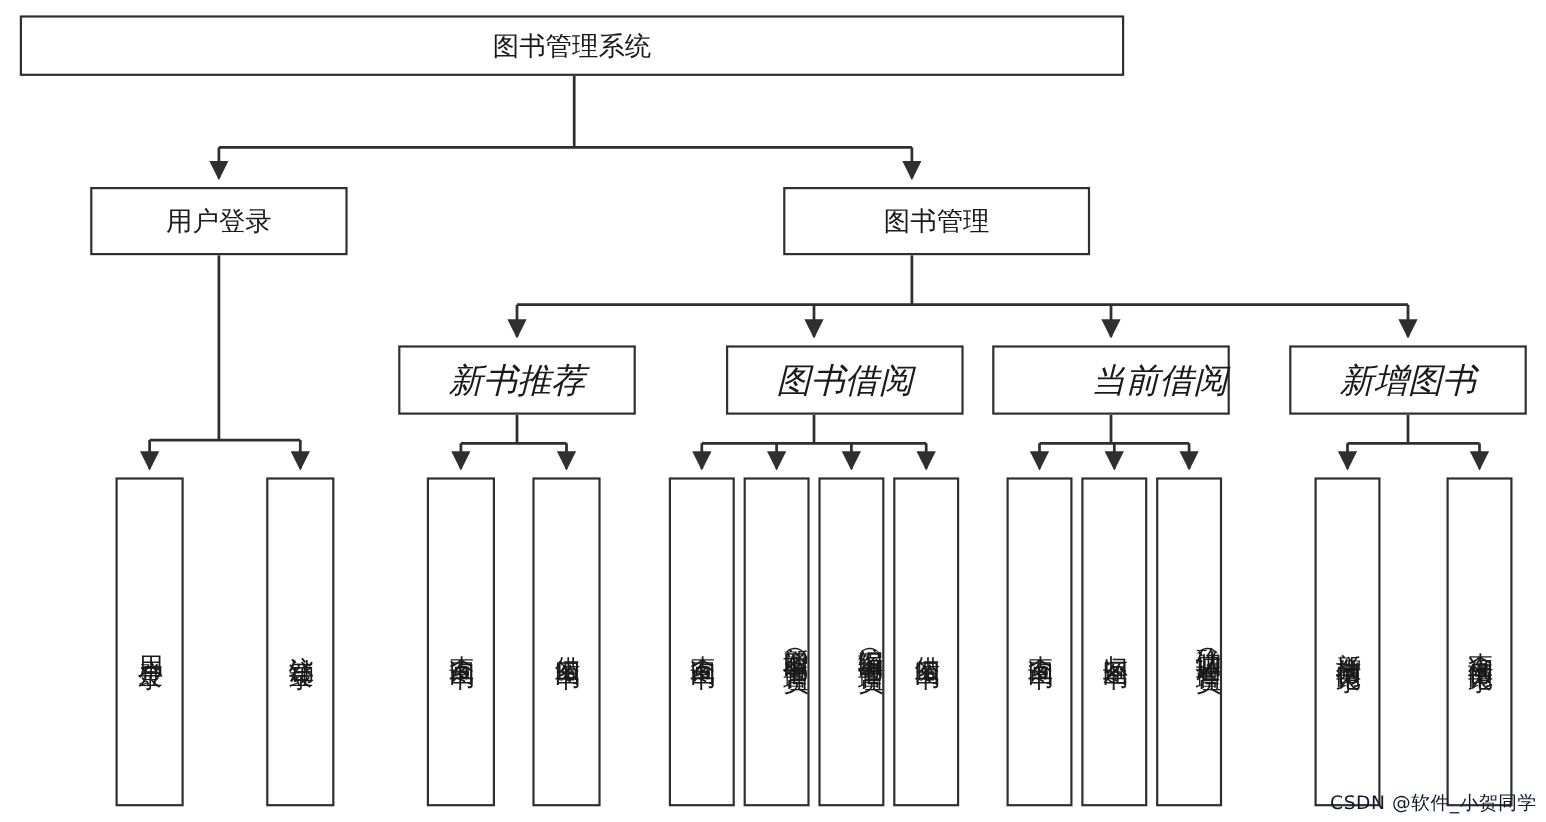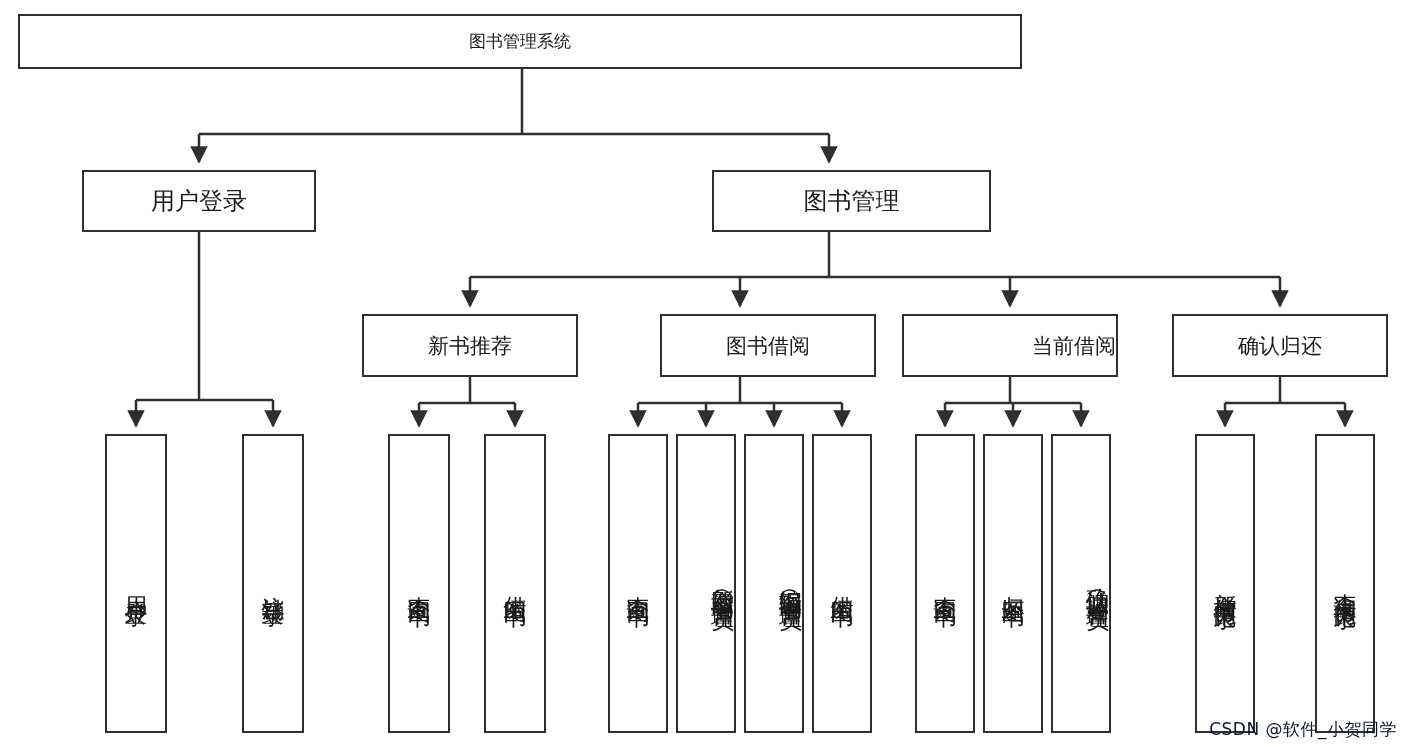--- a/index.html
+++ b/index.html
@@ -30,27 +30,28 @@
     box-sizing: border-box;
     border: 2px solid #2f2f2f;
     background: #ffffff;
     display: flex;
     align-items: center;
     justify-content: center;
     color: #1a1a1a;
     z-index: 2;
   }
   .node.root {
-    font-size: 17px;
+    font-size: 24px;
   }
   .node.level2 {
     font-size: 24px;
   }
   .node.level3 {
-    font-size: 21px;
+    font-size: 31px;
+    font-style: italic;
   }
   .node.leaf {
     writing-mode: vertical-rl;
     text-orientation: upright;
     letter-spacing: 3px;
     font-size: 23px;
     align-items: center;
     justify-content: center;
     padding: 6px 0;
     line-height: 1;
@@ -143,21 +144,21 @@
   <div class="node level3" id="node-l3-0" style="left: 362px; top: 314px; width: 216px; height: 63px;">
     <span class="node-label">新书推荐</span>
   </div>
   <div class="node level3" id="node-l3-1" style="left: 660px; top: 314px; width: 216px; height: 63px;">
     <span class="node-label">图书借阅</span>
   </div>
   <div class="node level3" id="node-l3-2" style="left: 902px; top: 314px; width: 216px; height: 63px; justify-content: flex-end;">
     <span class="node-label">当前借阅</span>
   </div>
   <div class="node level3" id="node-l3-3" style="left: 1172px; top: 314px; width: 216px; height: 63px;">
-    <span class="node-label">确认归还</span>
+    <span class="node-label">新增图书</span>
   </div>
 
   <div class="node leaf" id="leaf-0" style="left: 105px; top: 434px; width: 62px; height: 299px;">
     <span class="node-label">用户登录</span>
   </div>
   <div class="node leaf" id="leaf-1" style="left: 242px; top: 434px; width: 62px; height: 299px;">
     <span class="node-label">注销登录</span>
   </div>
   <div class="node leaf" id="leaf-2" style="left: 388px; top: 434px; width: 62px; height: 299px;">
     <span class="node-label">查询图书</span>

